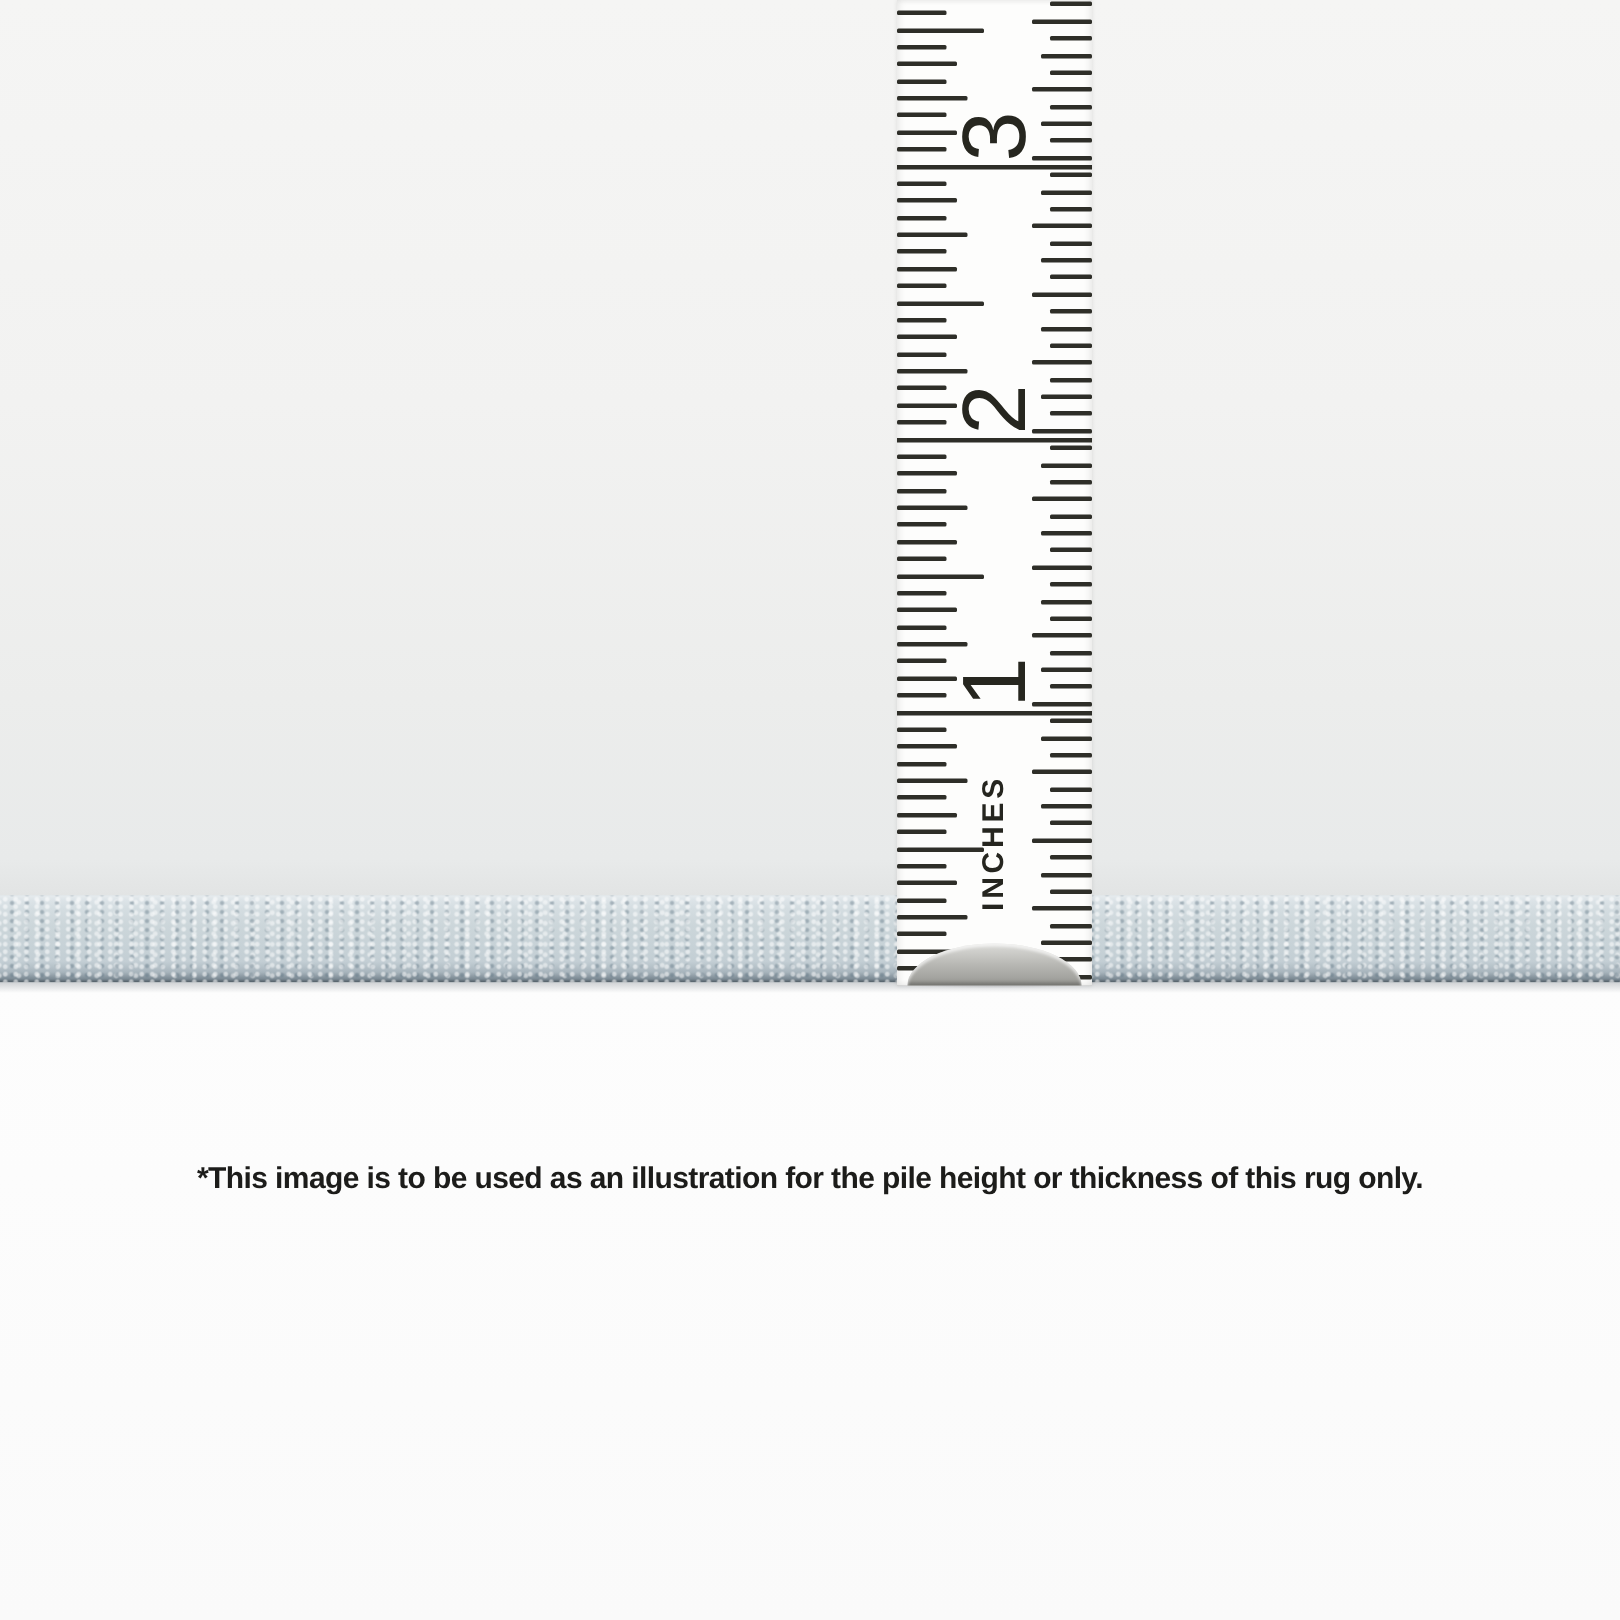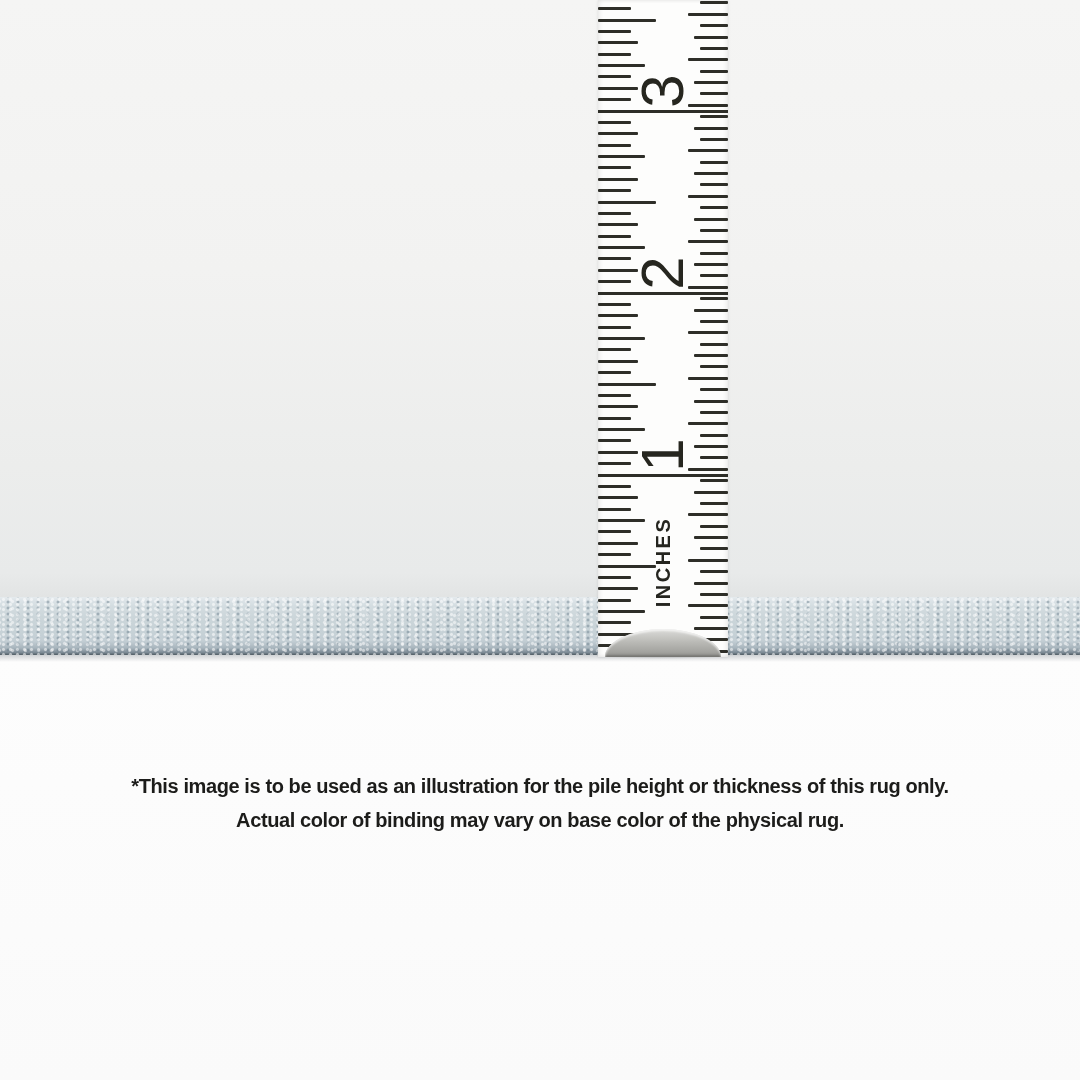--- a/index.html
+++ b/index.html
@@ -295,16 +295,15 @@
         <div class="num" style="top: 455px;">1</div>
         <div class="num" style="top: 273px;">2</div>
         <div class="num" style="top: 91px;">3</div>
       </div>
     <div class="inches-label">INCHES</div>
     <div class="metal-tab"></div>
   </div>
 
   <div class="disclaimer">
     <div class="line">*This image is to be used as an illustration for the pile height or thickness of this rug only.</div>
-    <div class="line">Actual color of binding may vary on base color of the physical rug.</div>
   </div>
 
 </div>
 
 </body></html>

